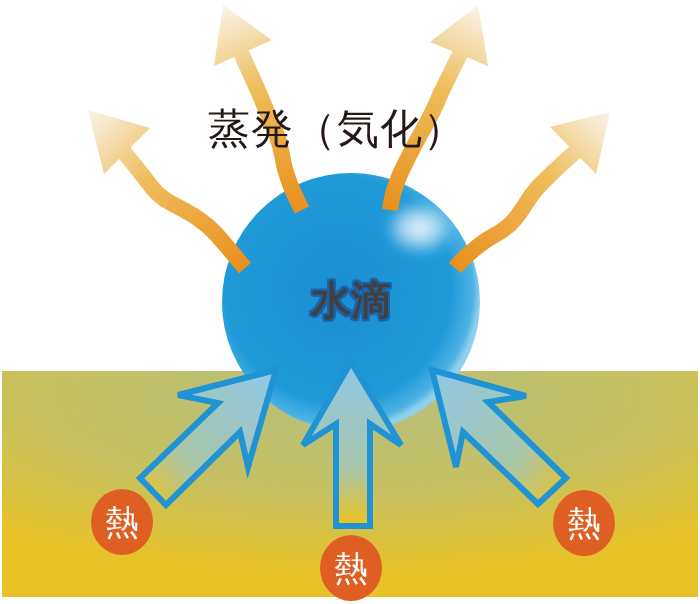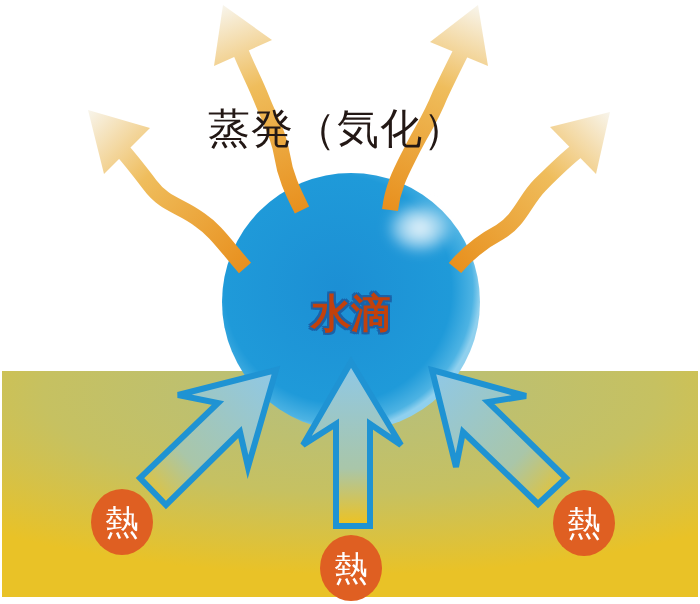--- a/index.html
+++ b/index.html
@@ -5,24 +5,24 @@
     html, body { margin: 0; padding: 0; background: #ffffff; }
     body { width: 700px; height: 604px; position: relative; overflow: hidden; font-family: "DejaVu Sans", sans-serif; }
     #stage { position: absolute; left: 0; top: 0; width: 700px; height: 604px; border-radius: 16px; }
     .label-text { position: absolute; }
     #title {
       left: 208px; top: 104px; width: 290px;
       font-size: 42px; line-height: 50px; color: #231815; letter-spacing: 1px;
       white-space: nowrap; font-family: "DejaVu Sans", sans-serif;
     }
     #drop-label {
-      left: 271px; top: 292px; width: 160px; text-align: center;
-      font-size: 40px; line-height: 50px; font-weight: bold; color: #c2410c;
+      left: 271px; top: 276px; width: 160px; text-align: center;
+      font-size: 40px; line-height: 50px; font-weight: bold; color: #404040;
       text-shadow: -2px -2px 0 #1b62a8, 2px -2px 0 #1b62a8, -2px 2px 0 #1b62a8, 2px 2px 0 #1b62a8, 0 2px 0 #1b62a8, 0 -2px 0 #1b62a8, 2px 0 0 #1b62a8, -2px 0 0 #1b62a8;
-      font-family: Liberation Mono, monospace;
+      font-family: Liberation Serif, serif;
     }
     .heat-label {
       width: 64px; height: 64px; text-align: center; line-height: 64px;
       font-size: 34px; color: #ffffff; font-family: "DejaVu Sans", sans-serif;
     }
   </style>
 </head>
 <body>
 
 <div id="stage">

